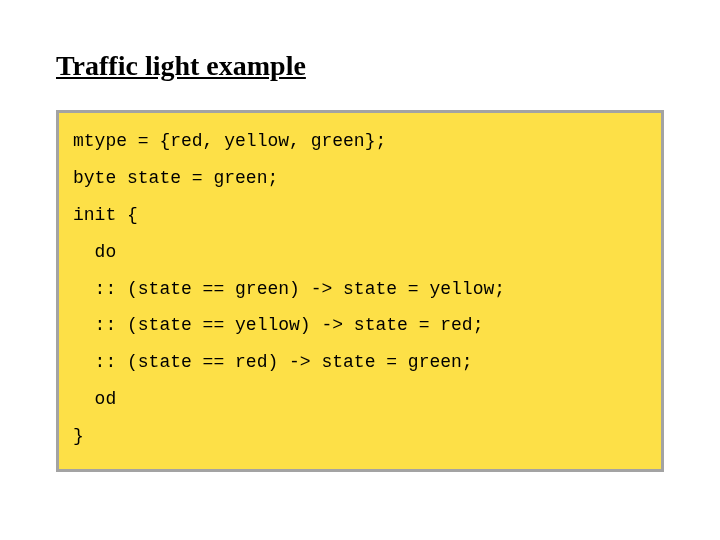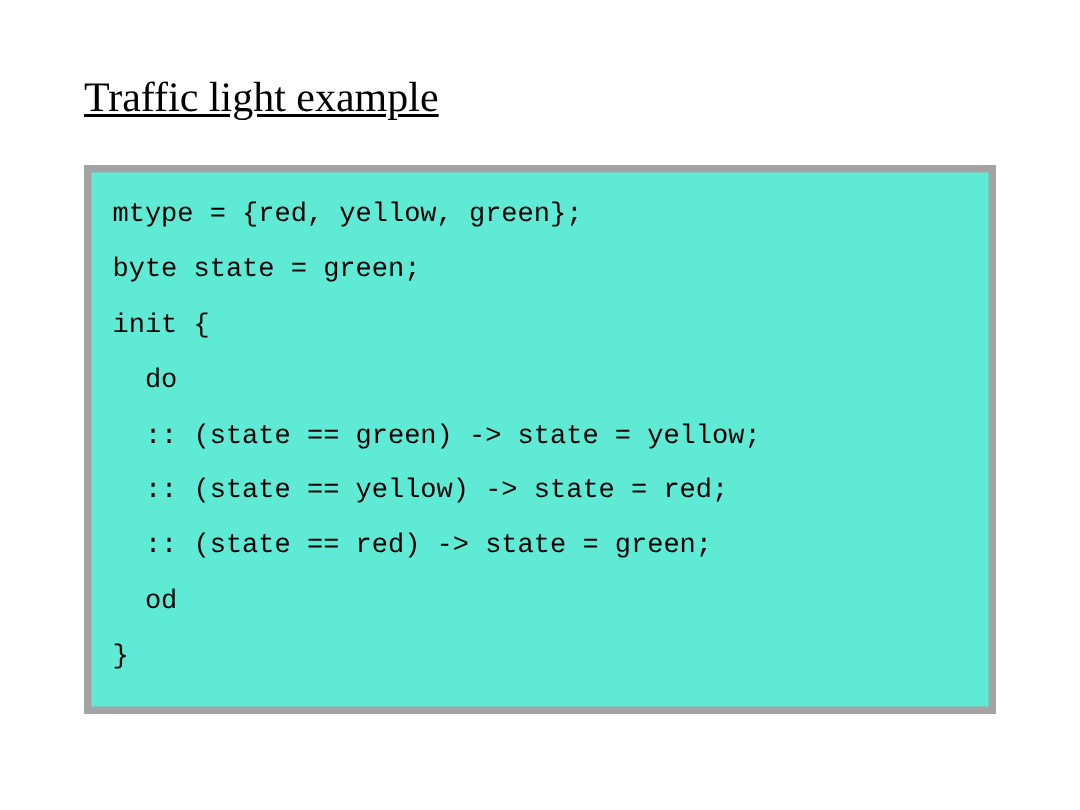--- a/index.html
+++ b/index.html
@@ -11,25 +11,25 @@
       font-family: "Times New Roman", Times, serif;
     }
     .slide {
       padding: 50px 56px 30px 56px;
     }
     .title {
       font-size: 28px;
       text-decoration: underline;
       margin-bottom: 28px;
       color: #000;
-      font-weight: normal;
+      font-weight: bold;
     }
     .code-box {
-      background: #5eead4;
-      border: 5px solid #a3a3a3;
+      background: #fde047;
+      border: 3px solid #a3a3a3;
       padding: 10px 14px 14px 14px;
       font-family: "Courier New", Courier, monospace;
       font-size: 18px;
       line-height: 2.05;
       color: #000;
       white-space: pre;
     }
   </style>
 </head>
 <body>

